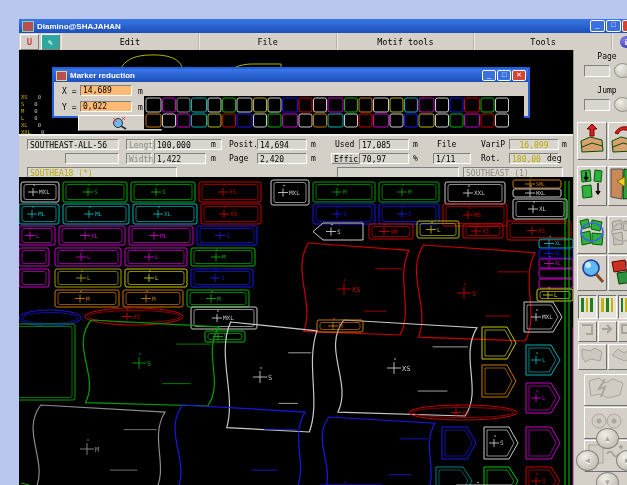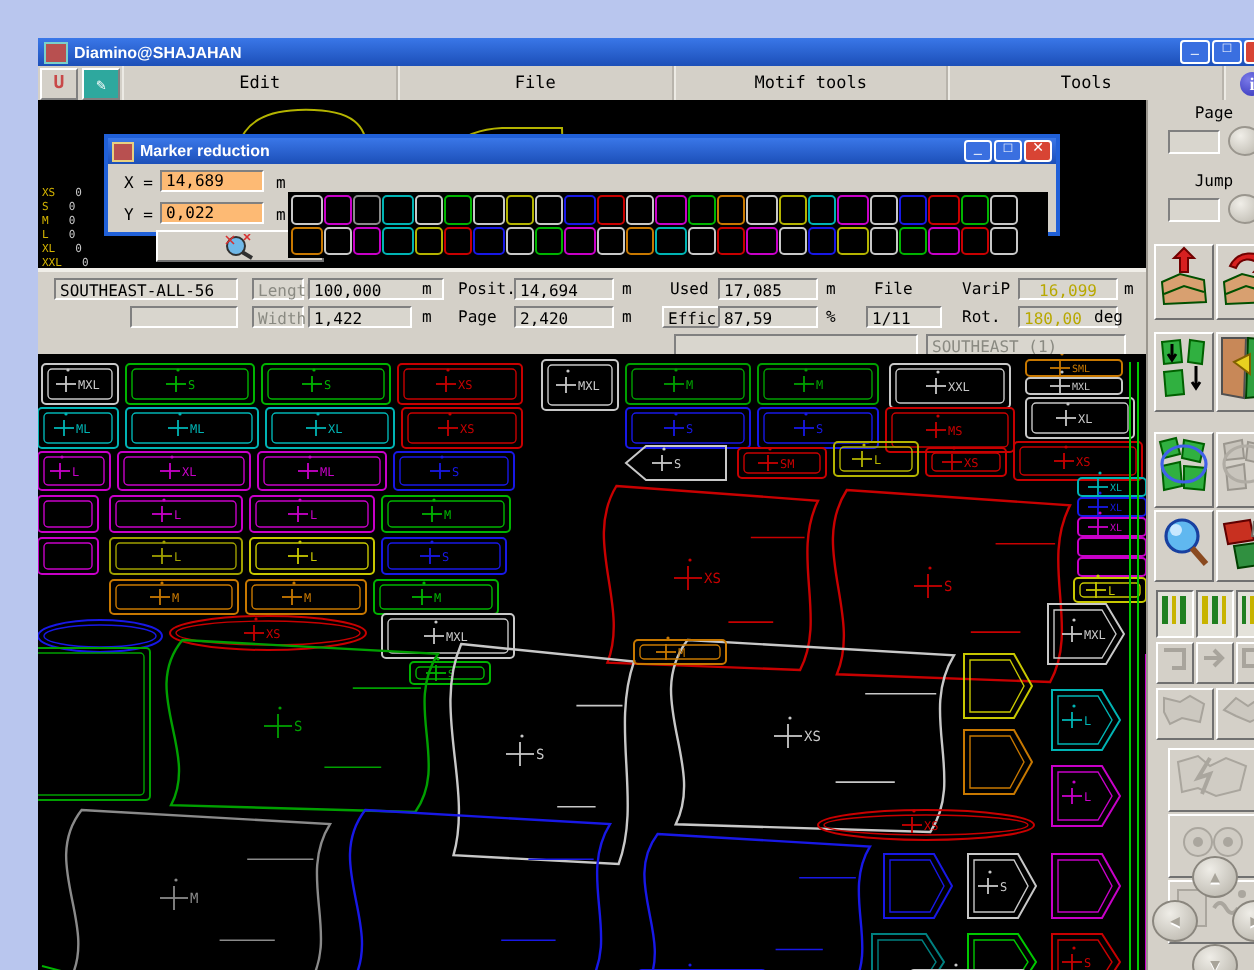--- a/index.html
+++ b/index.html
@@ -126,34 +126,35 @@
 
     <div class="ilabel" style="left:210px;top:17px;">Page</div>
     <div class="fld" style="left:238px;top:17px;width:50px;">2,420</div>
     <div class="ilabel" style="left:292px;top:17px;">m</div>
 
     <div class="ilabel" style="left:316px;top:3px;">Used</div>
     <div class="fld" style="left:340px;top:3px;width:50px;">17,085</div>
     <div class="ilabel" style="left:394px;top:3px;">m</div>
 
     <div class="ilabel raised" style="left:312px;top:17px;">Effic.</div>
-    <div class="fld" style="left:340px;top:17px;width:50px;">87,59</div>
+    <div class="fld" style="left:340px;top:17px;width:50px;">70,97</div>
     <div class="ilabel" style="left:394px;top:17px;">%</div>
 
     <div class="ilabel" style="left:418px;top:3px;">File</div>
     <div class="fld" style="left:414px;top:17px;width:38px;">1/11</div>
 
     <div class="ilabel" style="left:462px;top:3px;">VariP</div>
     <div class="fld yellow" style="left:490px;top:3px;width:50px;text-align:center;">16,099</div>
     <div class="ilabel" style="left:543px;top:3px;">m</div>
 
     <div class="ilabel" style="left:462px;top:17px;">Rot.</div>
     <div class="fld yellow" style="left:490px;top:17px;width:50px;">180,00</div>
     <div class="ilabel" style="left:528px;top:17px;">deg</div>
 
+    <div class="fld yellow" style="left:8px;top:31px;width:150px;">SOUTHEA18 (*)</div>
     <div class="fld" style="left:318px;top:31px;width:122px;"></div>
     <div class="fld gray" style="left:444px;top:31px;width:100px;">SOUTHEAST (1)</div>
   </div>
 
   <div class="canvas"><svg id="canvas-svg" width="554" height="318">
           <rect width="554" height="318" fill="#000"></rect>
           <rect x="2" y="5" width="38" height="20" rx="2" fill="none" stroke="#c8c8c8" stroke-width="1"></rect>
           <rect x="5" y="7.5" width="32" height="15" rx="2" fill="none" stroke="#c8c8c8" stroke-width="0.7"></rect>
           <circle cx="15" cy="8" r="0.8" fill="#c8c8c8"></circle>
           <line x1="9" y1="15" x2="19" y2="15" stroke="#c8c8c8" stroke-width="0.9"></line>

